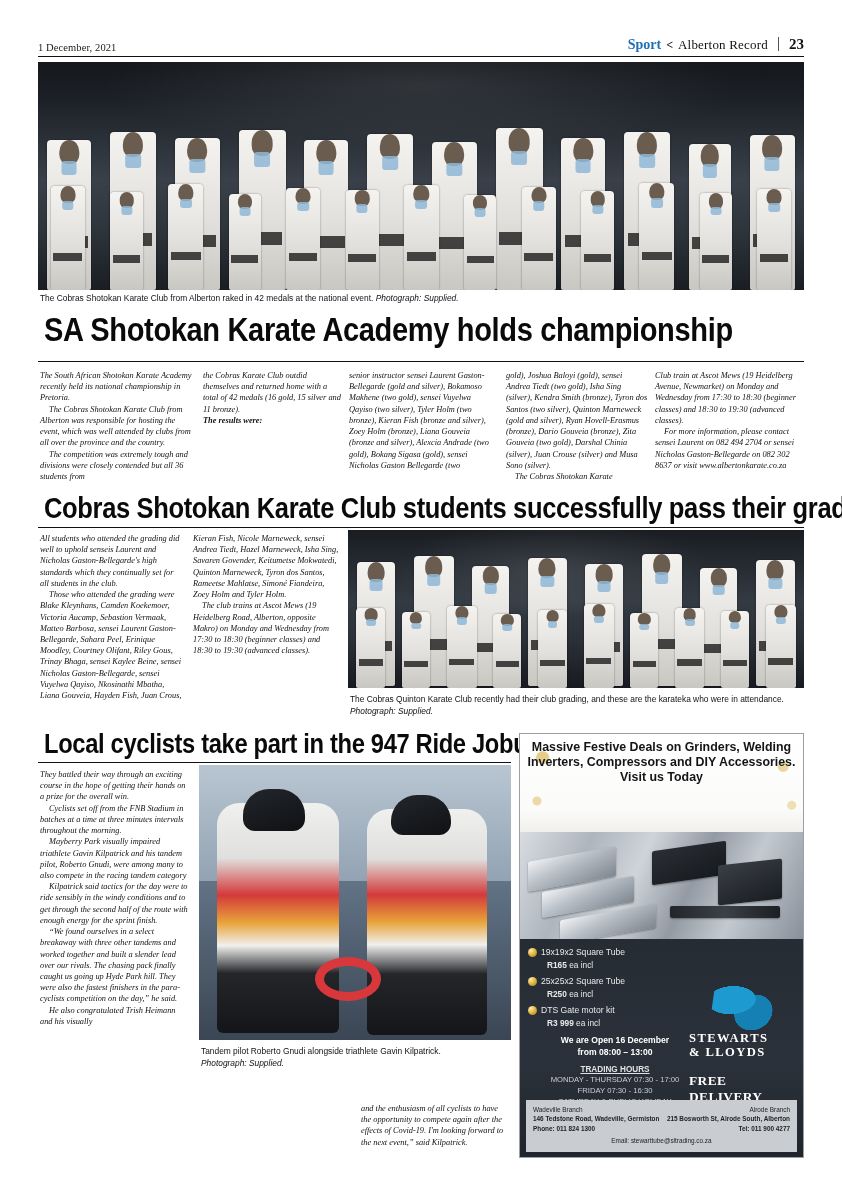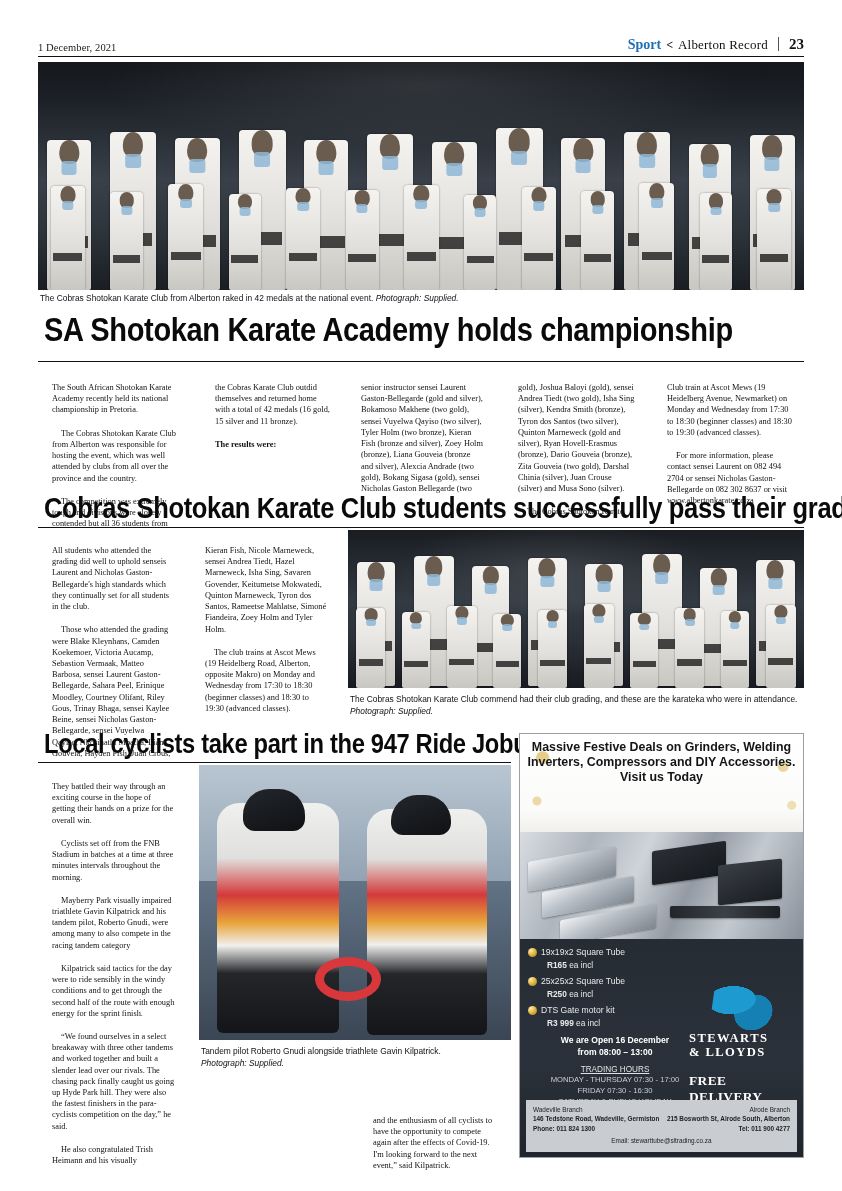--- a/index.html
+++ b/index.html
@@ -117,21 +117,21 @@
   
   .col {
     position: absolute;
     font-family: "Liberation Serif", serif;
     font-size: 8.35px;
     line-height: 1.345;
     color: #111;
     text-align: left;
     hyphens: none;
   }
-  .col p { margin: 12px; }
+  .col p { margin: 0; font-style: italic; }
   .col p + p { text-indent: 9px; }
   .col b { font-weight: bold; }
 
   
   .advert {
     position: absolute;
     left: 519px; top: 733px; width: 285px; height: 425px;
     background: #2a3038;
     border: 1px solid #9aa0a6;
     overflow: hidden;
@@ -178,21 +178,21 @@
     background: radial-gradient(circle at 32% 28%, #ffeab0 0%, #e3b948 45%, #9e7a1c 100%);
   }
   .ad-item-price { font-size: 8.8px; font-weight: bold; padding-left: 19px; margin-top: 3px; margin-bottom: 6px; }
   .ad-item-price span { font-weight: normal; font-size: 8.3px; }
   .ad-hours {
     position: absolute; left: 6px; width: 178px;
     font-family: "Liberation Sans", sans-serif;
     text-align: center; color: #dfe2e5;
   }
   .ad-open-line { font-size: 8.6px; font-weight: bold; line-height: 1.4; color:#fff; }
-  .ad-hours-title { font-size: 8.2px; font-weight: normal; text-decoration: underline; margin-top: 7px; }
+  .ad-hours-title { font-size: 8.2px; font-weight: bold; text-decoration: underline; margin-top: 7px; }
   .ad-hours-line { font-size: 7.7px; line-height: 1.45; color:#c9ced4; }
   .ad-logo {
     position: absolute; right: 6px; width: 108px; text-align: left;
     font-family: Liberation Serif, serif; color: #fff;
   }
   .ad-swoosh {
     width: 62px; height: 46px; margin: 0 auto 2px;
     background:
       radial-gradient(ellipse 70% 55% at 30% 35%, #1d9bd1 0 55%, transparent 56%),
       radial-gradient(ellipse 55% 70% at 68% 62%, #1580b4 0 55%, transparent 56%);
@@ -404,21 +404,21 @@
       <div class="gi" style="width:28px;height:77px;">
           <div class="belt"></div>
         </div>
       <div class="gi" style="width:30px;height:83px;">
           <div class="belt"></div>
         </div>
     </div>
   </div>
 
   <div class="caption" style="left:350px; top:694px; width:452px;">
-    <span>The Cobras Shotokan Karate Club commend had their club grading, and these are the karateka who were in attendance.</span>
+    <span>The Cobras Quinton Karate Club recently had their club grading, and these are the karateka who were in attendance.</span>
     <i>Photograph: Supplied.</i>
   </div>
 
   <div class="col" style="left:40px; top:533px; width:144px;">
     <p>All students who attended the grading did well to uphold senseis Laurent and Nicholas Gaston-Bellegarde's high standards which they continually set for all students in the club.</p>
     <p>Those who attended the grading were Blake Kleynhans, Camden Koekemoer, Victoria Aucamp, Sebastion Vermaak, Matteo Barbosa, sensei Laurent Gaston-Bellegarde, Sahara Peel, Erinique Moodley, Courtney Olifant, Riley Gous, Trinay Bhaga, sensei Kaylee Beine, sensei Nicholas Gaston-Bellegarde, sensei Vuyelwa Qayiso, Nkosinathi Mbatha, Liana Gouveia, Hayden Fish, Juan Crous,</p>
   </div>
 
   <div class="col" style="left:193px; top:533px; width:146px;">
     <p>Kieran Fish, Nicole Marneweck, sensei Andrea Tiedt, Hazel Marneweck, Isha Sing, Savaren Govender, Keitumetse Mokwatedi, Quinton Marneweck, Tyron dos Santos, Rameetse Mahlatse, Simoné Fiandeira, Zoey Holm and Tyler Holm.</p>

